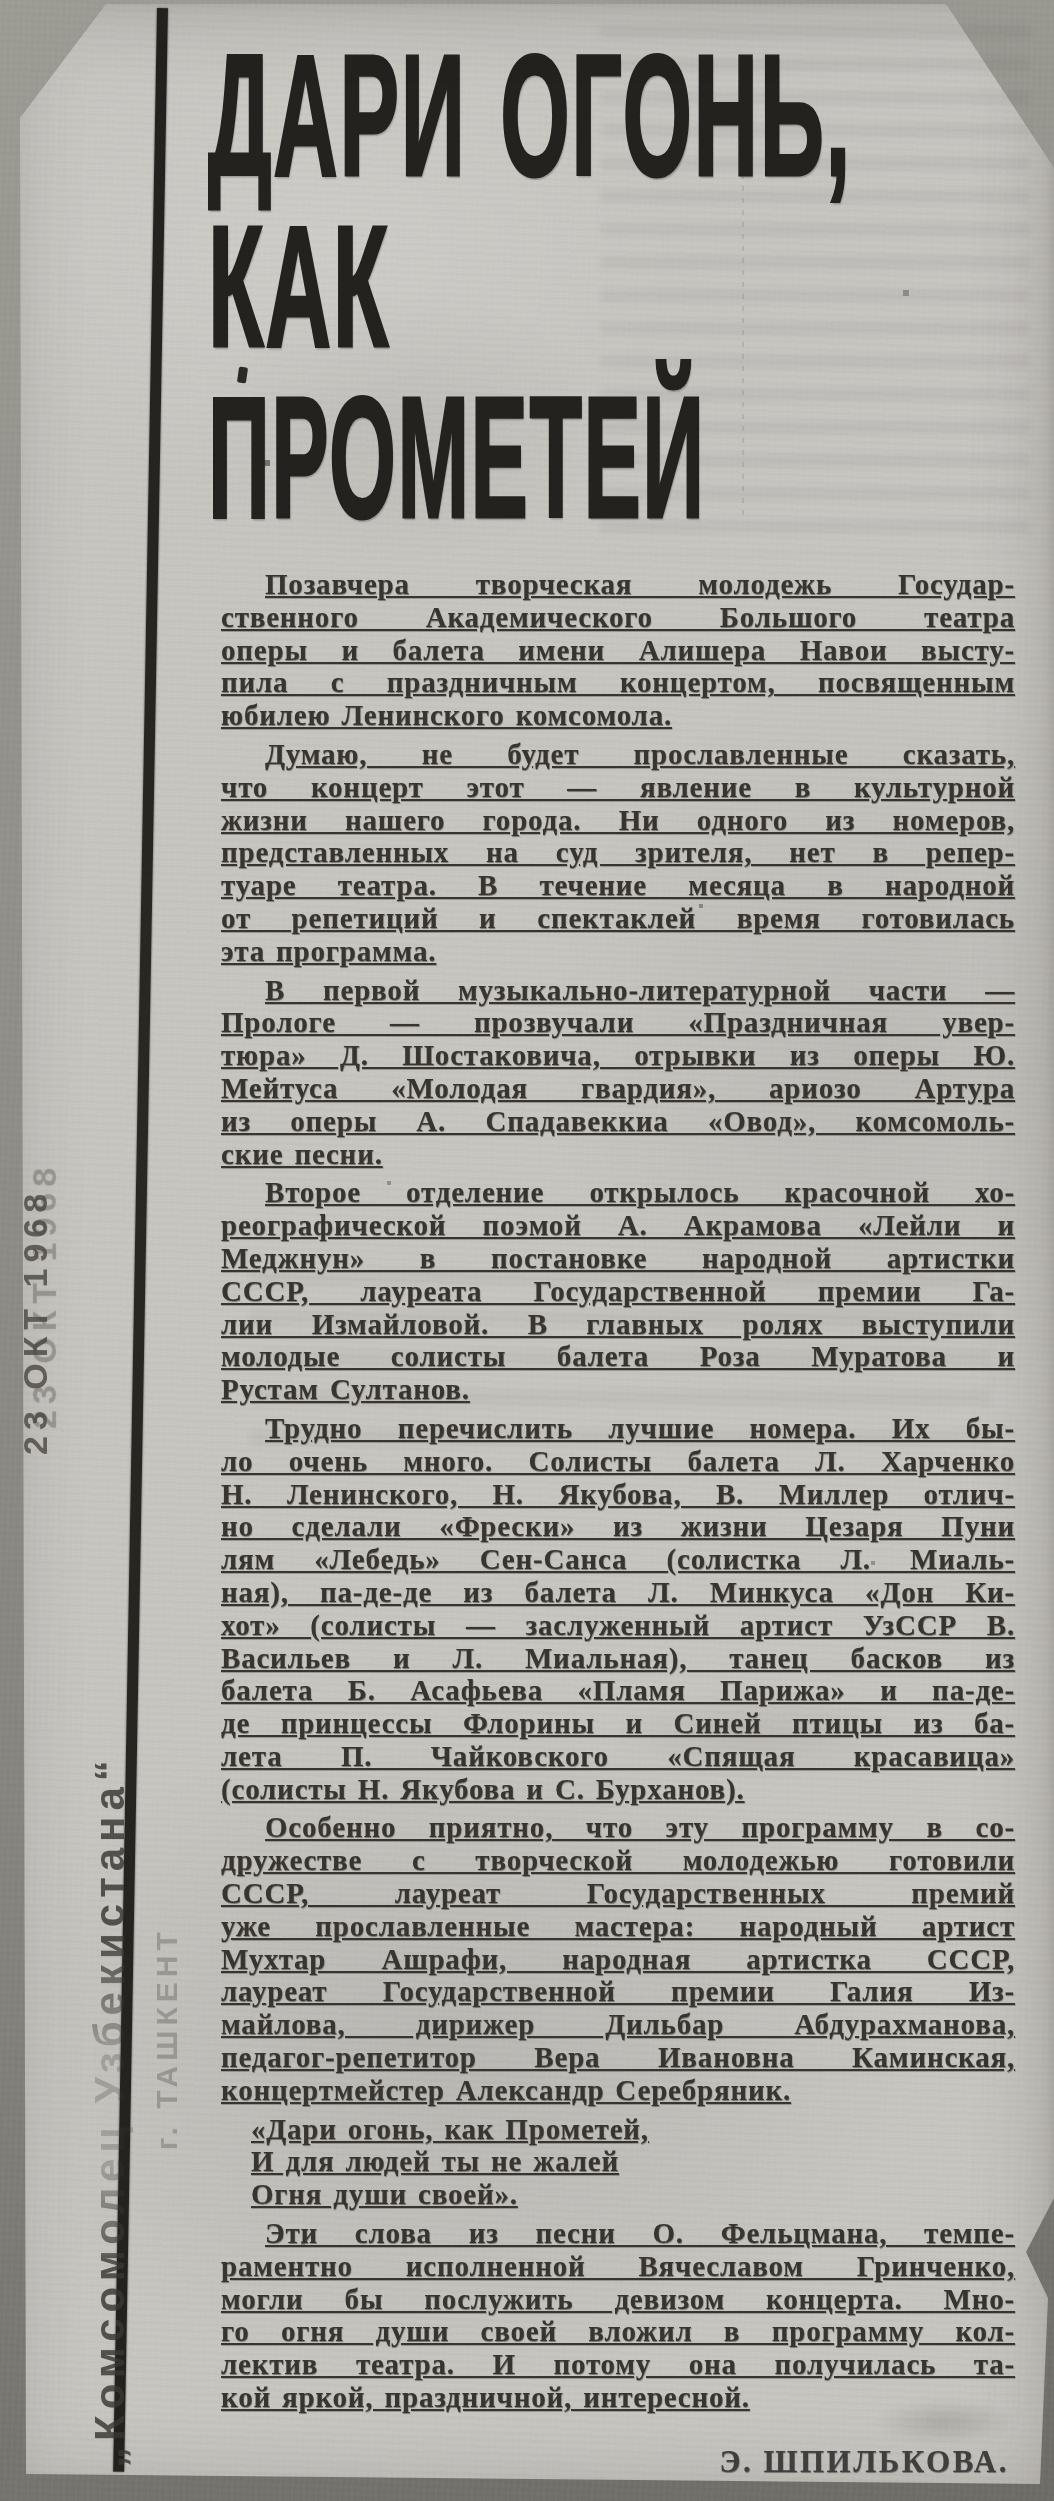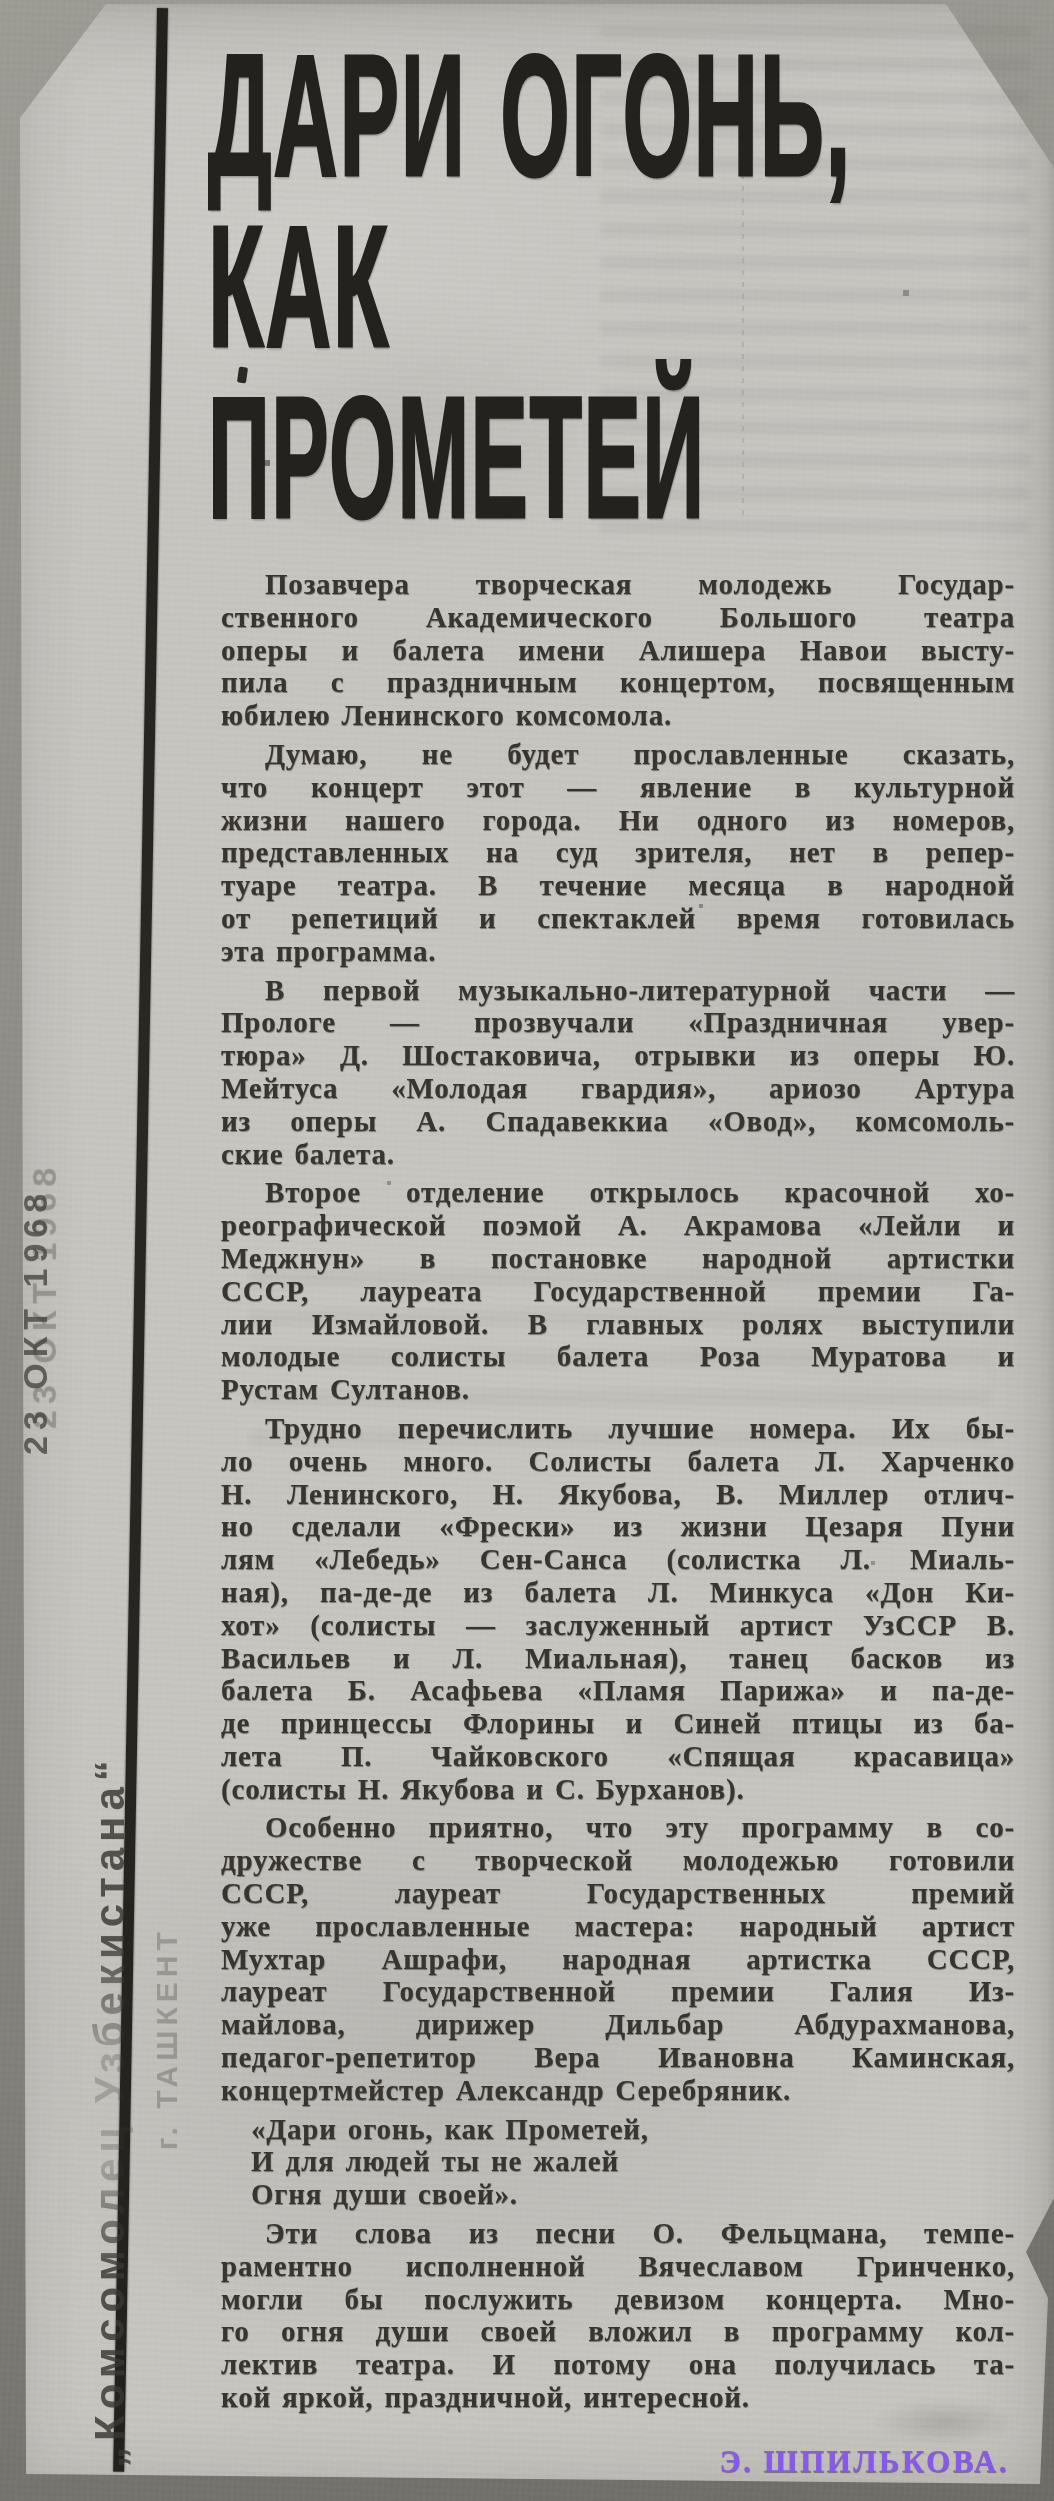--- a/index.html
+++ b/index.html
@@ -50,27 +50,27 @@
   .hl3{transform:scaleX(.50);}
   .hl-dot{position:absolute;left:30px;top:337px;width:9px;height:16px;background:#2b2925;border-radius:2px;transform:rotate(8deg);}
   
   .bodycol{
     position:absolute;left:221px;top:568px;width:794px;
     font-weight:700;font-size:29px;line-height:32.8px;color:#38342f;
     letter-spacing:.8px;word-spacing:3px;
     text-shadow:.5px .6px .8px rgba(45,42,38,.5);
   }
   .para{margin:0 0 6px;}
-  .jl{display:block;text-align:justify;text-align-last:justify;}
+  .jl{display:block;text-align:justify;text-align-last:justify;text-decoration:underline;}
   .jl.last{text-align-last:left;}
   .jl.first{text-indent:44px;}
   .verse .jl{text-align-last:left;margin-left:30px;}
   .signature{
     position:absolute;left:221px;top:2444px;width:788px;text-align:right;
-    font-weight:700;font-size:31px;letter-spacing:2.5px;color:#8b5cf6;
+    font-weight:700;font-size:31px;letter-spacing:2.5px;color:#404040;
     text-shadow:.5px .6px .8px rgba(45,42,38,.5);
   }
   
   .stamp{position:absolute;white-space:nowrap;transform:rotate(-90deg);transform-origin:left top;font-family:"Liberation Sans",sans-serif;font-weight:700;}
   .stamp-date{
     left:16px;top:1455px;font-size:34px;letter-spacing:6px;color:rgba(72,69,64,.78);
     text-shadow:26px 9px 1px rgba(80,77,71,.38);filter:blur(.4px);
   }
   .stamp-paper{
     left:86px;top:2468px;font-size:42px;letter-spacing:6px;color:rgba(58,55,50,.82);
@@ -154,21 +154,21 @@
       <span class="jl">туаре театра. В течение месяца в народной</span>
       <span class="jl">от репетиций и спектаклей время готовилась</span>
       <span class="jl last">эта программа.</span>
     </p>
     <p class="para body">
       <span class="jl first">В первой музыкально-литературной части —</span>
       <span class="jl">Прологе — прозвучали «Праздничная увер-</span>
       <span class="jl">тюра» Д. Шостаковича, отрывки из оперы Ю.</span>
       <span class="jl">Мейтуса «Молодая гвардия», ариозо Артура</span>
       <span class="jl">из оперы А. Спадавеккиа «Овод», комсомоль-</span>
-      <span class="jl last">ские балета.</span>
+      <span class="jl last">ские песни.</span>
     </p>
     <p class="para body">
       <span class="jl first">Второе отделение открылось красочной хо-</span>
       <span class="jl">реографической поэмой А. Акрамова «Лейли и</span>
       <span class="jl">Меджнун» в постановке народной артистки</span>
       <span class="jl">СССР, лауреата Государственной премии Га-</span>
       <span class="jl">лии Измайловой. В главных ролях выступили</span>
       <span class="jl">молодые солисты балета Роза Муратова и</span>
       <span class="jl last">Рустам Султанов.</span>
     </p>

